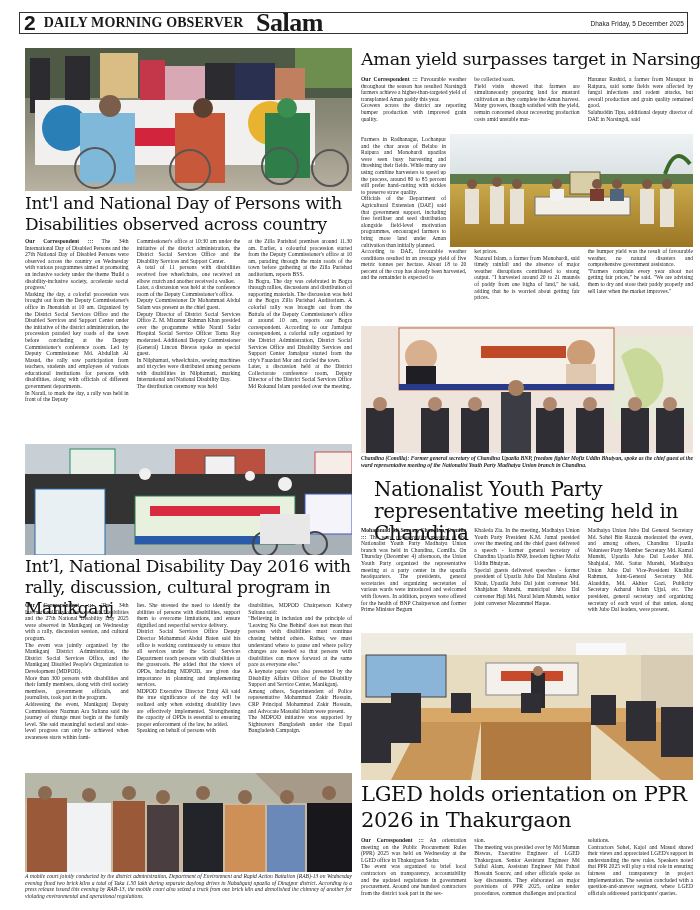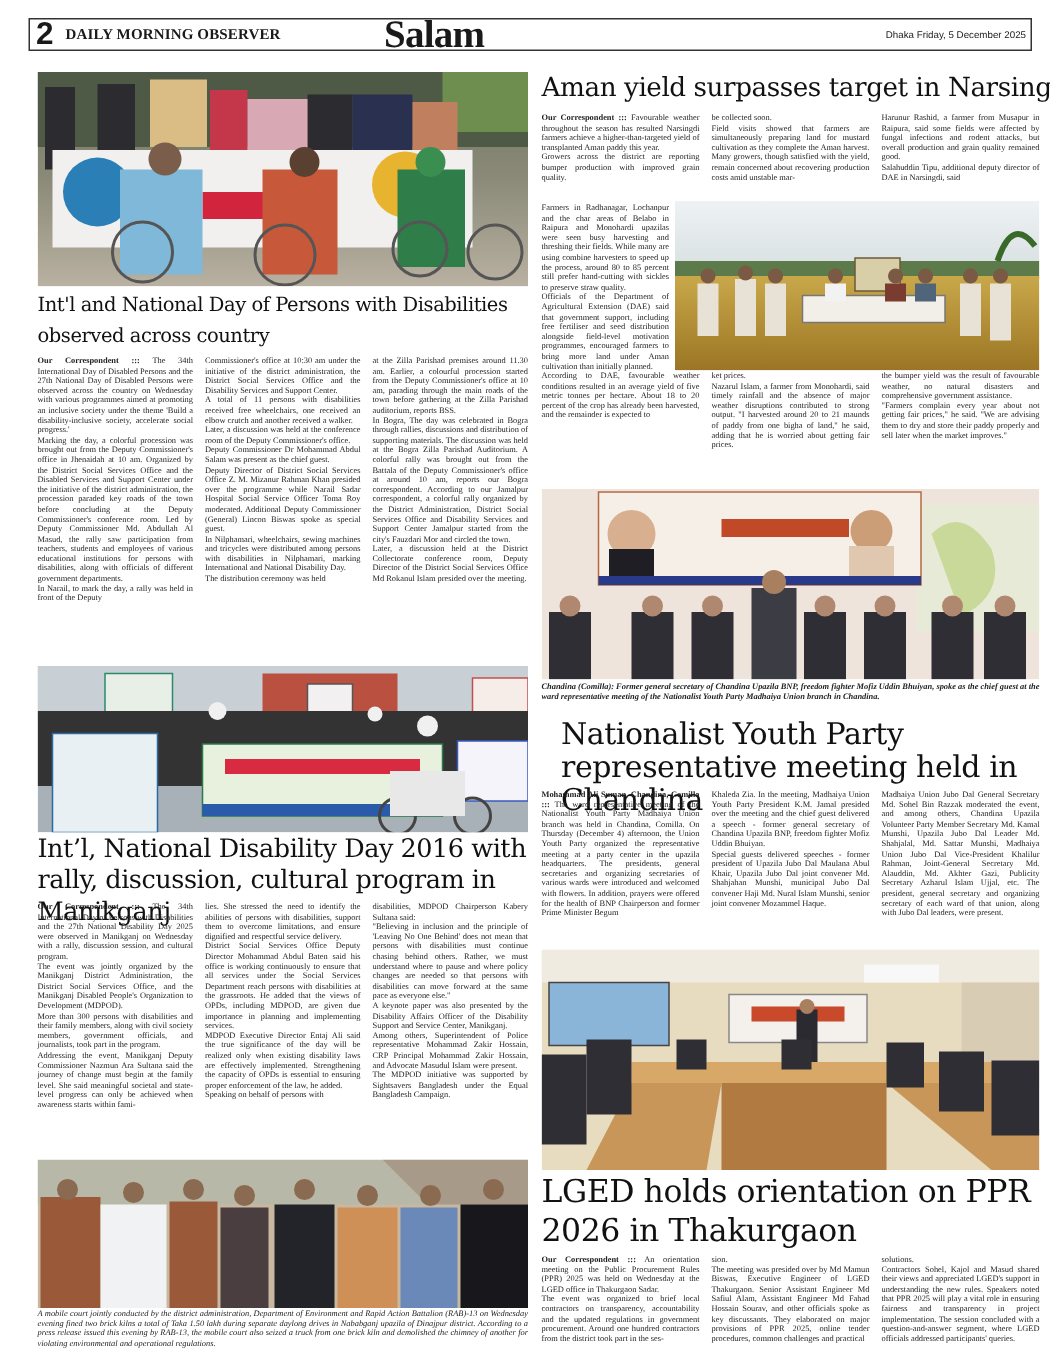--- a/index.html
+++ b/index.html
@@ -4,21 +4,21 @@
 <style>
   * { box-sizing: border-box; margin: 0; padding: 0; }
   html, body { width: 700px; height: 910px; background: #ffffff; overflow: hidden; }
   body { position: relative; font-family: "DejaVu Serif", serif; color: #1a1a1a; }
 
   .masthead {
     position: absolute; left: 19px; top: 12px; width: 669px; height: 22px;
     border: 1px solid #333; display: flex; align-items: center; background: #fff;
   }
   .page-no { font-family: "Liberation Sans", sans-serif; font-weight: bold; font-size: 21px; margin-left: 4px; line-height: 20px; }
-  .paper-name { font-family: "Liberation Serif", serif; font-weight: bold; font-size: 10px; margin-left: 8px; letter-spacing: 0.1px; }
+  .paper-name { font-family: "Liberation Serif", serif; font-weight: bold; font-size: 14px; margin-left: 8px; letter-spacing: 0.1px; }
   .section { font-family: "Liberation Serif", serif; font-weight: bold; font-size: 26px; position: absolute; left: 236px; top: -5px; letter-spacing: -0.5px; }
   .dateline { font-family: "Liberation Sans", sans-serif; font-size: 6.5px; position: absolute; right: 3px; top: 7px; }
 
   .abs { position: absolute; }
   .photo { position: absolute; overflow: hidden; }
 
   .headline { position: absolute; font-family: "DejaVu Serif", serif; font-weight: normal; color: #111; letter-spacing: -0.3px; }
 
   .cols { position: absolute; display: flex; gap: 8px; }
   .col { flex: 1; font-family: "Liberation Serif", serif; font-size: 5.6px; line-height: 6.6px; text-align: justify; color: #222; }
@@ -71,21 +71,21 @@
       <circle cx="262" cy="60" r="10" fill="#3a8e50"></circle>
     <g fill="none" stroke="#555" stroke-width="2">
         <circle cx="70" cy="120" r="20"></circle>
         <circle cx="165" cy="122" r="20"></circle>
         <circle cx="255" cy="118" r="18"></circle>
         <circle cx="305" cy="120" r="18"></circle>
       </g>
   </svg>
 </div>
 
-<div class="headline" style="left:25px;top:193px;width:330px;font-size:13px;line-height:21px;">Int'l and National Day of Persons with Disabilities observed across country</div>
+<div class="headline" style="left:25px;top:193px;width:330px;font-size:17px;line-height:21px;">Int'l and National Day of Persons with Disabilities observed across country</div>
 
 <div class="cols" style="left:25px;top:238px;width:327px;height:200px;">
   <div class="col">
     <p><span class="byline">Our Correspondent :::</span> <span>The 34th International Day of Disabled Persons and the 27th National Day of Disabled Persons were observed across the country on Wednesday with various programmes aimed at promoting an inclusive society under the theme 'Build a disability-inclusive society, accelerate social progress.'</span></p>
     <p>Marking the day, a colorful procession was brought out from the Deputy Commissioner's office in Jhenaidah at 10 am. Organized by the District Social Services Office and the Disabled Services and Support Center under the initiative of the district administration, the procession paraded key roads of the town before concluding at the Deputy Commissioner's conference room. Led by Deputy Commissioner Md. Abdullah Al Masud, the rally saw participation from teachers, students and employees of various educational institutions for persons with disabilities, along with officials of different government departments.</p>
     <p>In Narail, to mark the day, a rally was held in front of the Deputy</p>
   </div>
   <div class="col">
     <p>Commissioner's office at 10:30 am under the initiative of the district administration, the District Social Services Office and the Disability Services and Support Center.</p>
     <p>A total of 11 persons with disabilities received free wheelchairs, one received an elbow crutch and another received a walker.</p>

